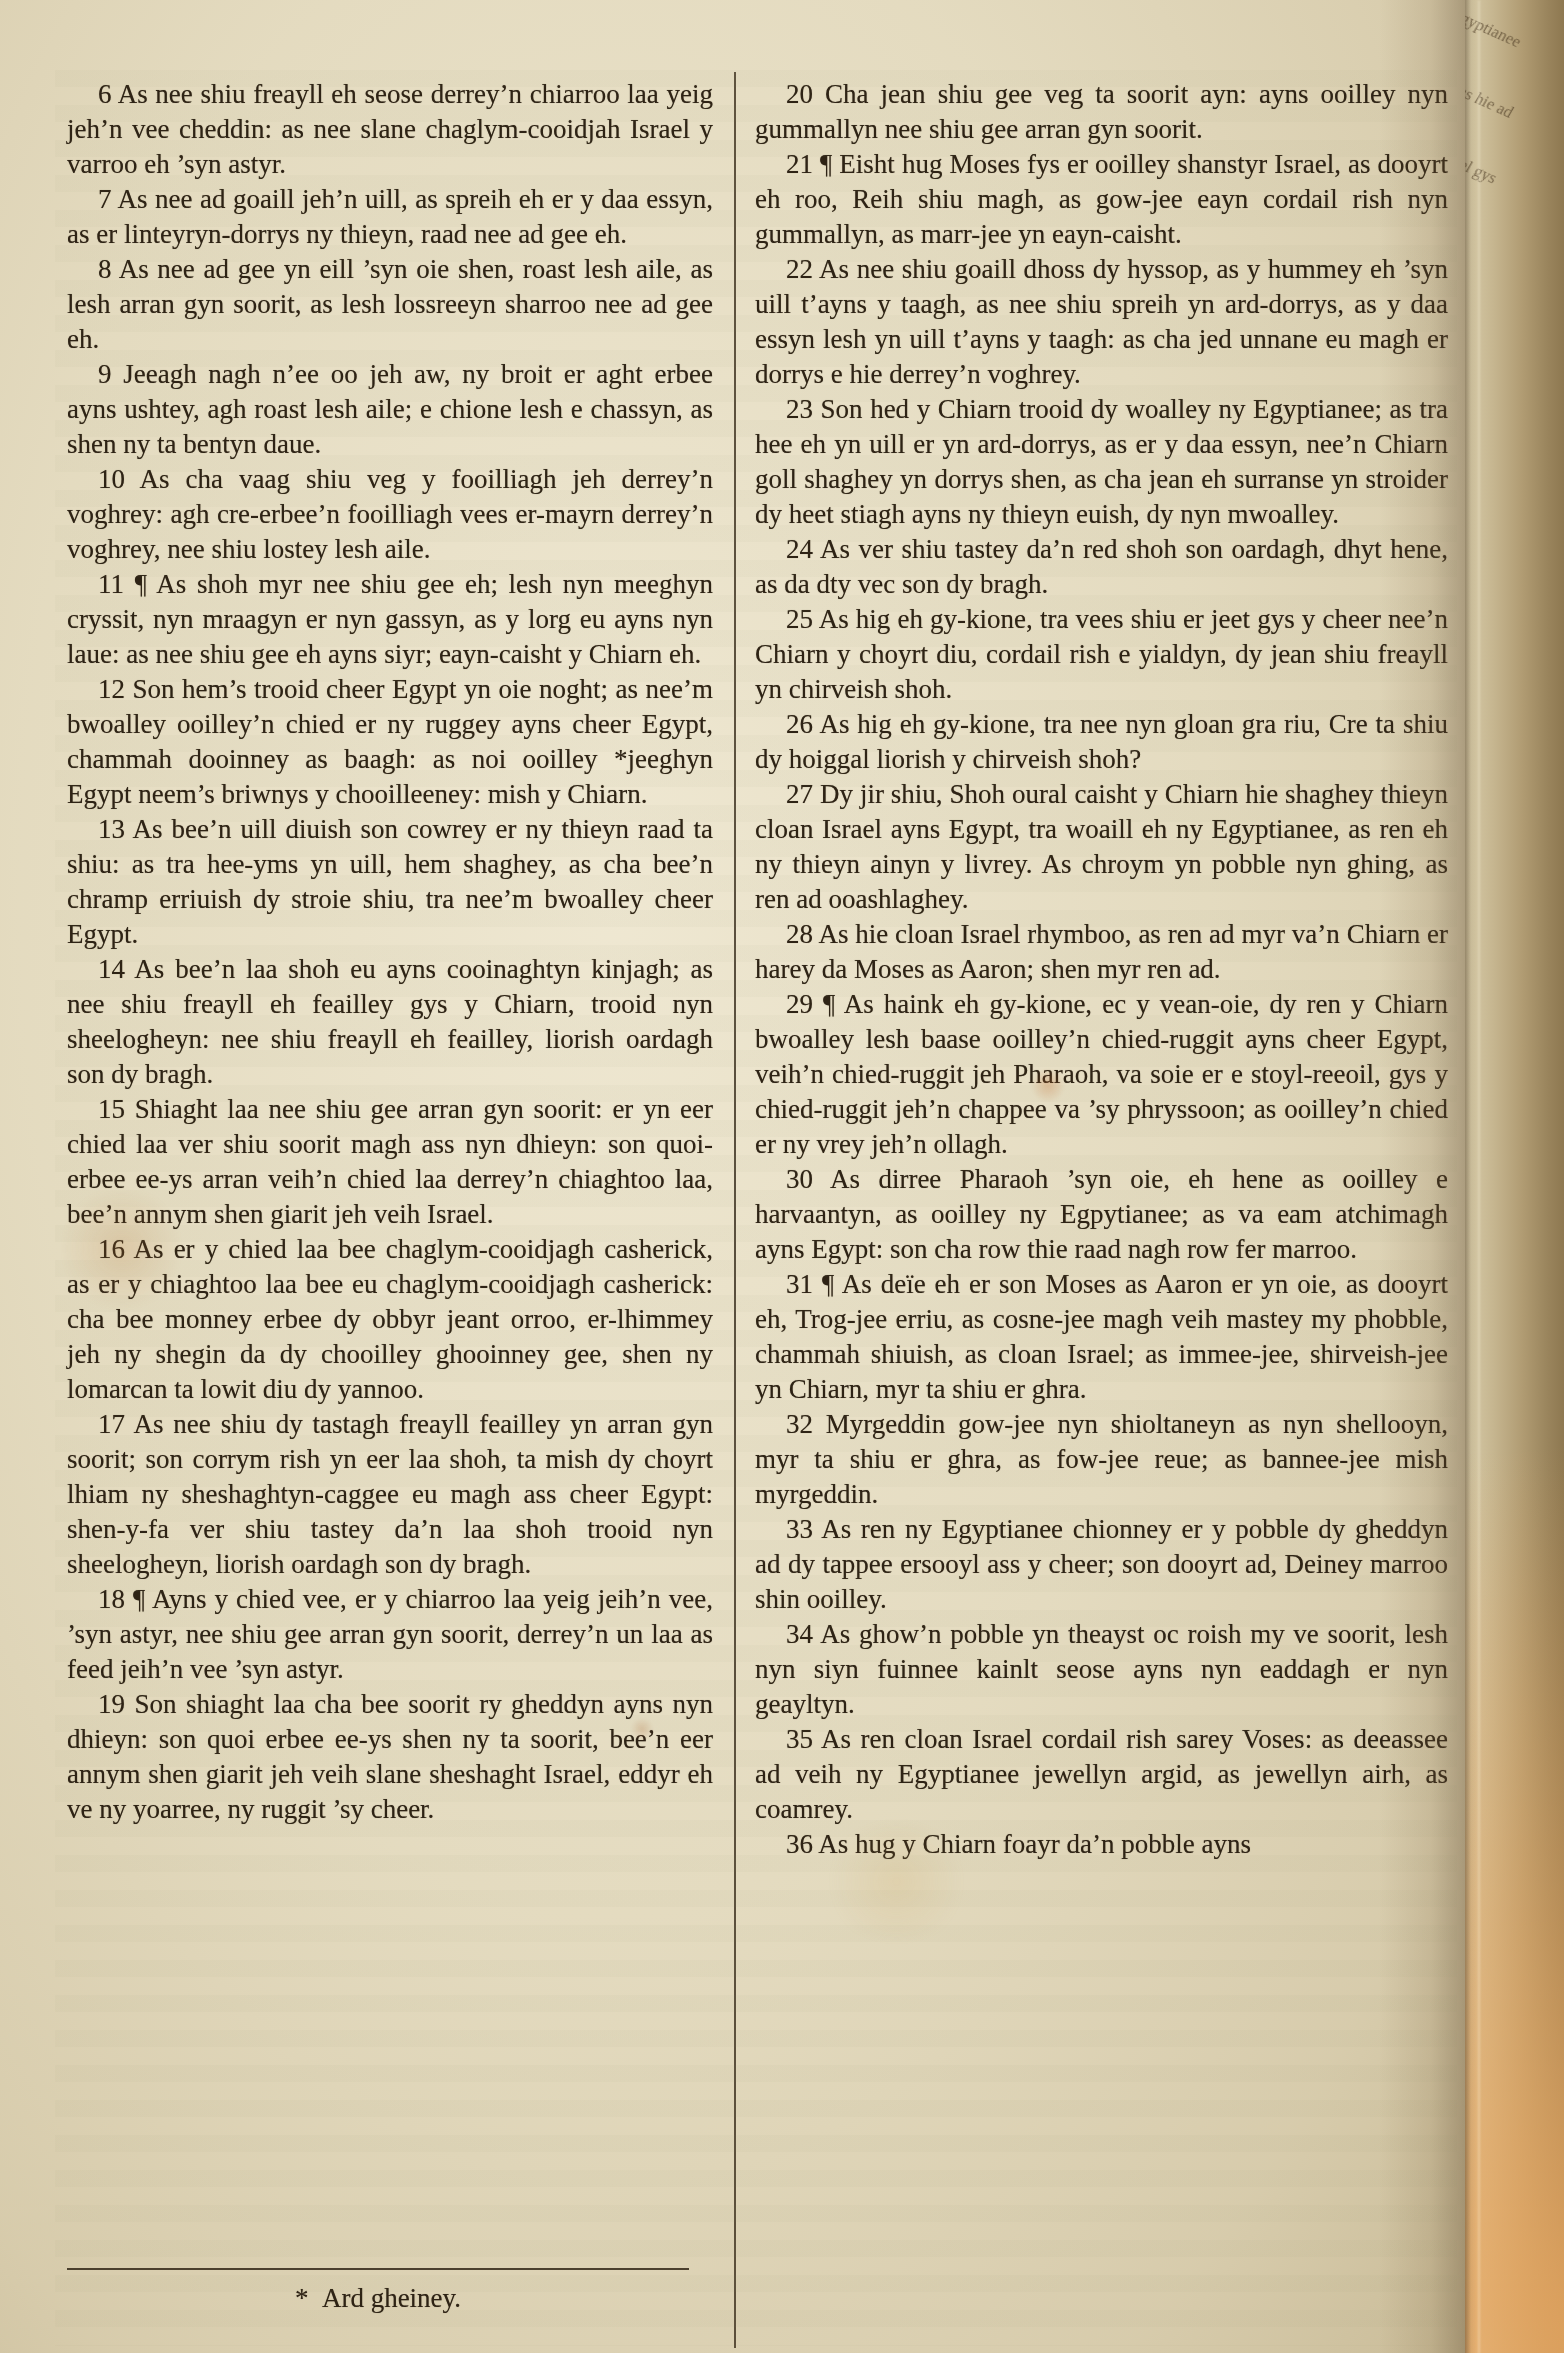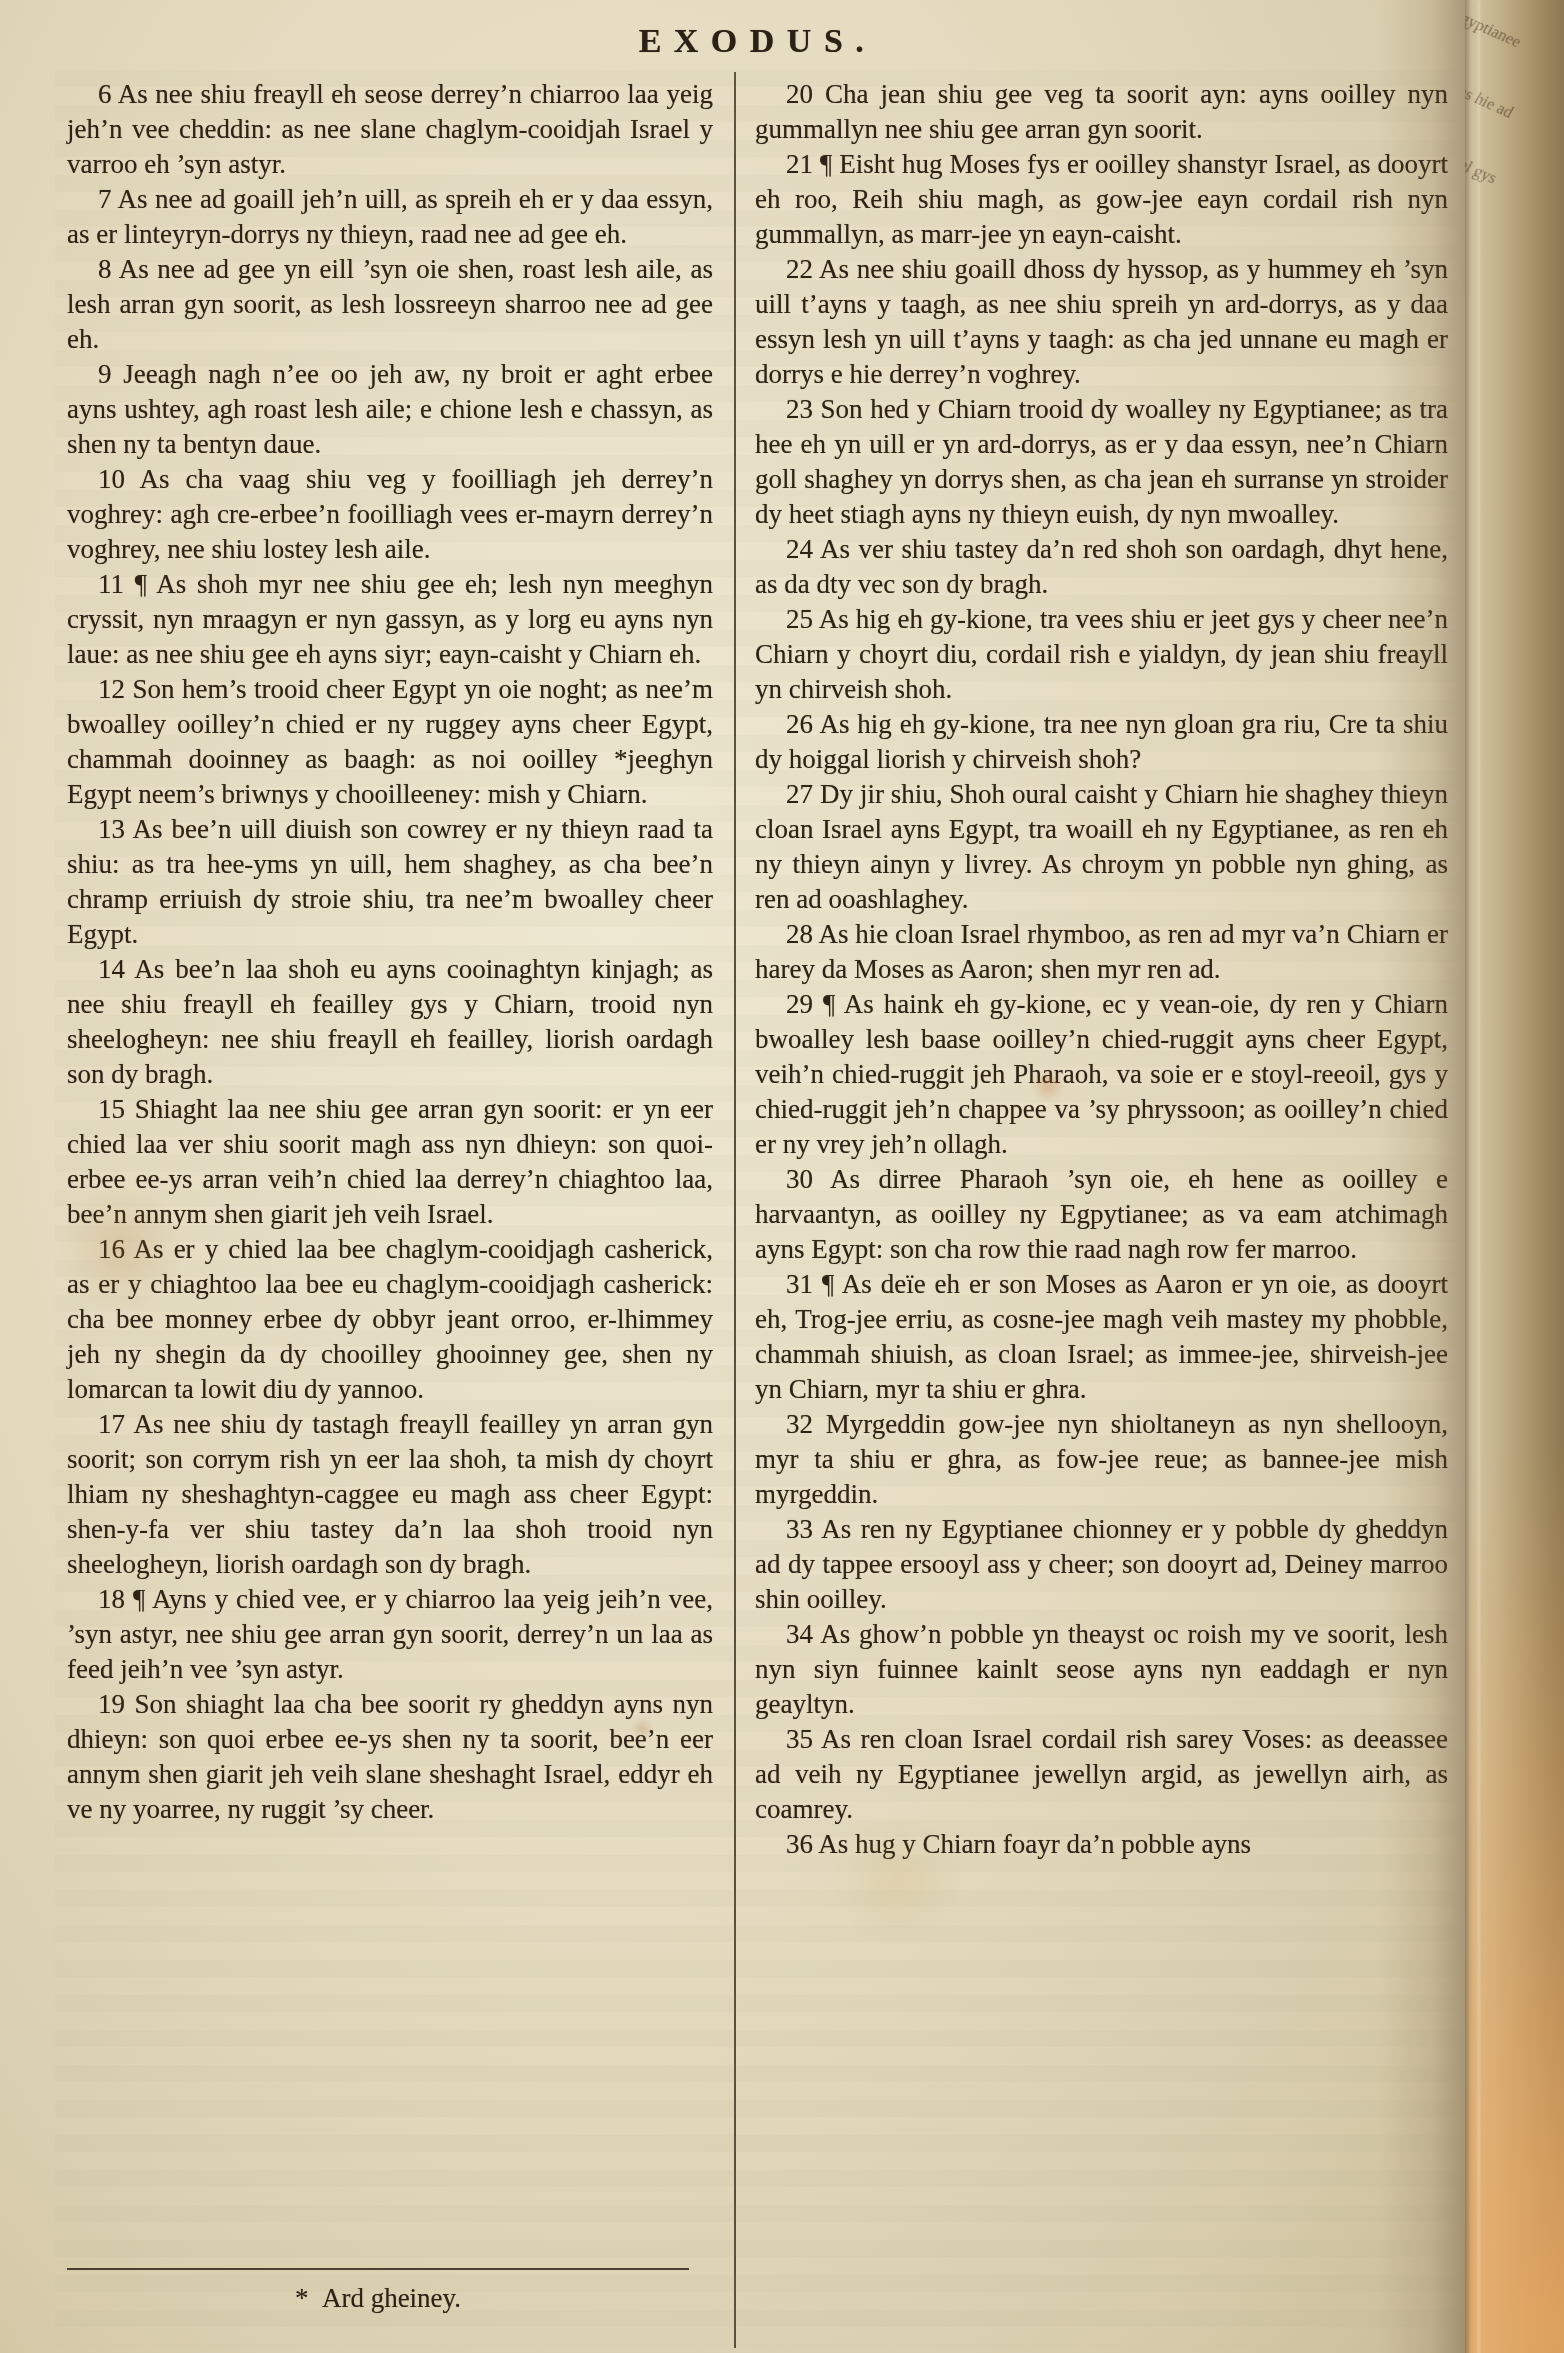--- a/index.html
+++ b/index.html
@@ -81,21 +81,20 @@
     transform:rotate(24deg) skewX(-6deg);transform-origin:0 0;
     font-size:16.4px;line-height:67px;color:rgba(74,57,34,.62);
     filter:blur(0.5px);white-space:nowrap;
   }
   .edge-text div{height:67px;}
 </style>
 </head>
 <body>
 
 <div class="page">
-  <div class="header">EXODUS.</div>
 
   <div class="col col-left" id="col-left">
       <p>6 As nee shiu freayll eh seose derrey’n chiarroo laa yeig jeh’n vee cheddin: as nee slane chaglym-cooidjah Israel y varroo eh ’syn astyr.</p>
       <p>7 As nee ad goaill jeh’n uill, as spreih eh er y daa essyn, as er linteyryn-dorrys ny thieyn, raad nee ad gee eh.</p>
       <p>8 As nee ad gee yn eill ’syn oie shen, roast lesh aile, as lesh arran gyn soorit, as lesh lossreeyn sharroo nee ad gee eh.</p>
       <p>9 Jeeagh nagh n’ee oo jeh aw, ny broit er aght erbee ayns ushtey, agh roast lesh aile; e chione lesh e chassyn, as shen ny ta bentyn daue.</p>
       <p>10 As cha vaag shiu veg y fooilliagh jeh derrey’n voghrey: agh cre-erbee’n fooilliagh vees er-mayrn derrey’n voghrey, nee shiu lostey lesh aile.</p>
       <p>11 ¶ As shoh myr nee shiu gee eh; lesh nyn meeghyn cryssit, nyn mraagyn er nyn gassyn, as y lorg eu ayns nyn laue: as nee shiu gee eh ayns siyr; eayn-caisht y Chiarn eh.</p>
       <p>12 Son hem’s trooid cheer Egypt yn oie noght; as nee’m bwoalley ooilley’n chied er ny ruggey ayns cheer Egypt, chammah dooinney as baagh: as noi ooilley *jeeghyn Egypt neem’s briwnys y chooilleeney: mish y Chiarn.</p>
       <p>13 As bee’n uill diuish son cowrey er ny thieyn raad ta shiu: as tra hee-yms yn uill, hem shaghey, as cha bee’n chramp erriuish dy stroie shiu, tra nee’m bwoalley cheer Egypt.</p>

